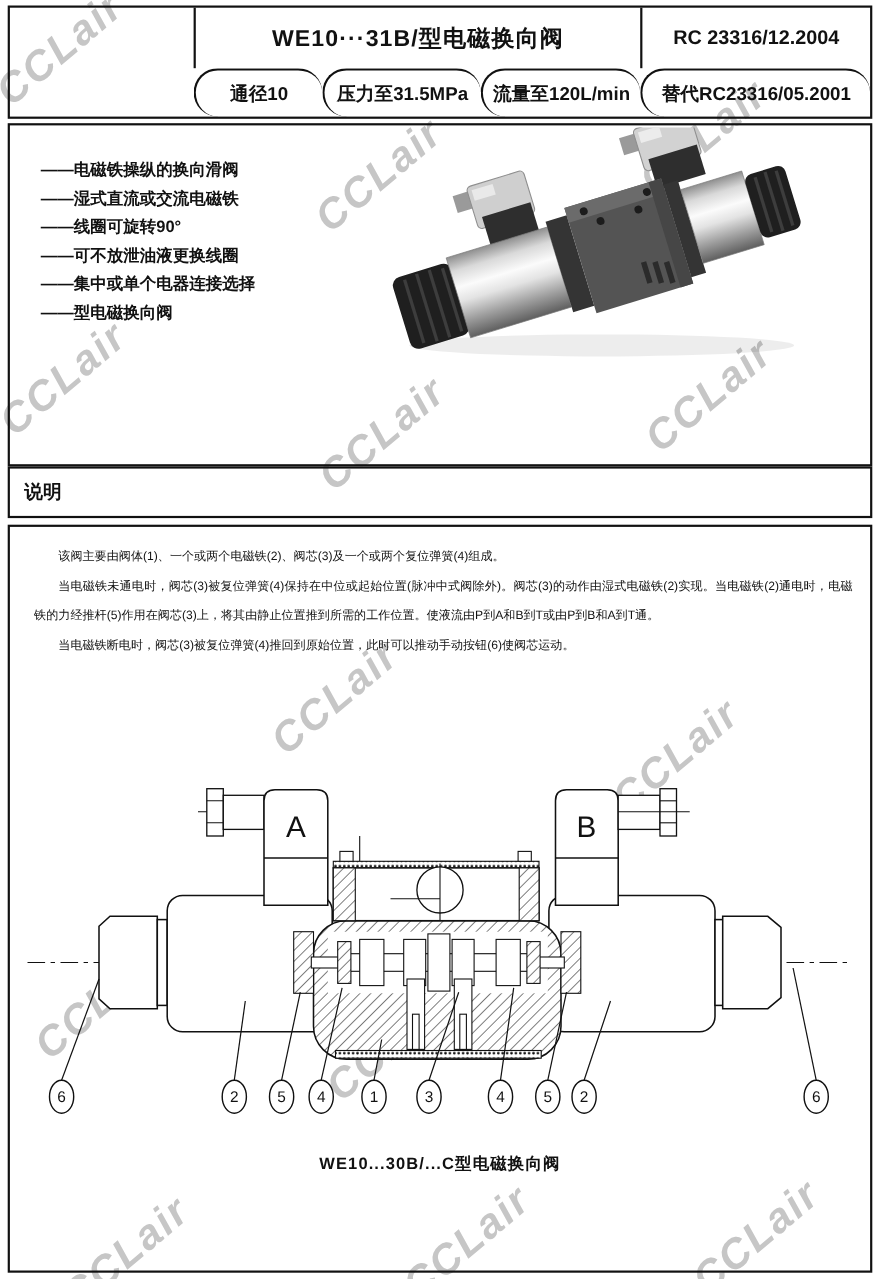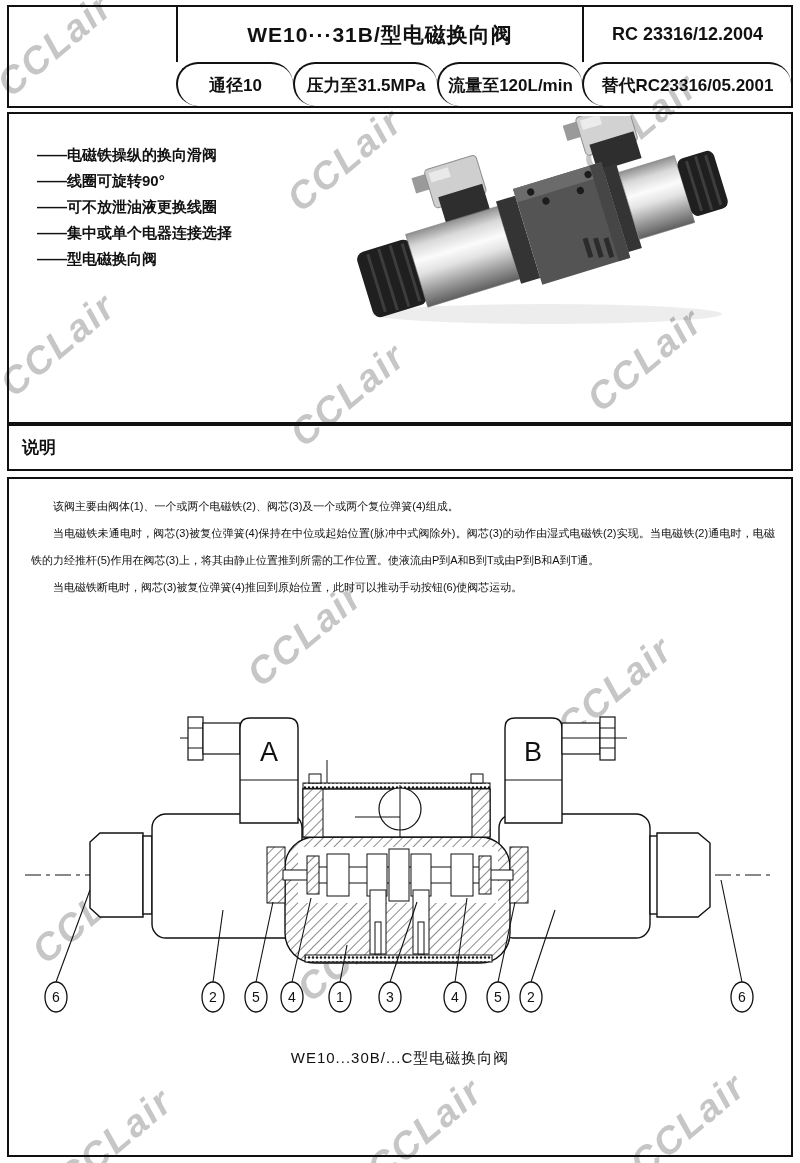--- a/index.html
+++ b/index.html
@@ -30,21 +30,21 @@
         box-sizing:border-box;display:flex;align-items:center;padding-left:13px;
         font-size:17px;font-weight:bold;z-index:2;background:transparent;}
   
   .descbox{position:absolute;left:7px;top:477px;width:786px;height:680px;
            border:2px solid #111;box-sizing:border-box;z-index:1;}
   .desc{position:absolute;left:22px;right:16px;top:14px;font-size:11px;line-height:27px;
         text-align:justify;}
   .desc p{margin:0;text-indent:2em;}
   .diagram{position:absolute;left:6px;top:211px;}
   .caption{position:absolute;left:0;top:570px;width:100%;text-align:center;
-           font-size:15px;font-weight:normal;letter-spacing:1px;}
+           font-size:15px;font-weight:bold;letter-spacing:1px;}
   svg text{font-family:"Liberation Sans",sans-serif;fill:#111;}
 </style>
 </head>
 <body>
 
 <div class="page">
 
   <div>
     <span class="wm" style="left:55px;top:45px">CCLair</span>
     <span class="wm" style="left:345px;top:160px">CCLair</span>
@@ -68,20 +68,21 @@
     <div class="cell cell-rc">RC 23316/12.2004</div>
     <div class="cell cell-r2" style="grid-area:2/2/3/3">通径10</div>
     <div class="cell cell-r2" style="grid-area:2/3/3/4">压力至31.5MPa</div>
     <div class="cell cell-r2" style="grid-area:2/4/3/5">流量至120L/min</div>
     <div class="cell cell-r2" style="grid-area:2/5/3/6">替代RC23316/05.2001</div>
   </div>
 
   <div class="bodybox">
     <ul class="features">
       <li>——电磁铁操纵的换向滑阀</li>
+      <li>——湿式直流或交流电磁铁</li>
       <li>——线圈可旋转90°</li>
       <li>——可不放泄油液更换线圈</li>
       <li>——集中或单个电器连接选择</li>
       <li>——型电磁换向阀</li>
     </ul>
 
     <svg class="photo" width="430" height="218" viewBox="0 0 430 218">
       <defs>
         <linearGradient id="chrome" x1="0" y1="0" x2="0" y2="1">
           <stop offset="0" stop-color="#8f8f8f"></stop>

